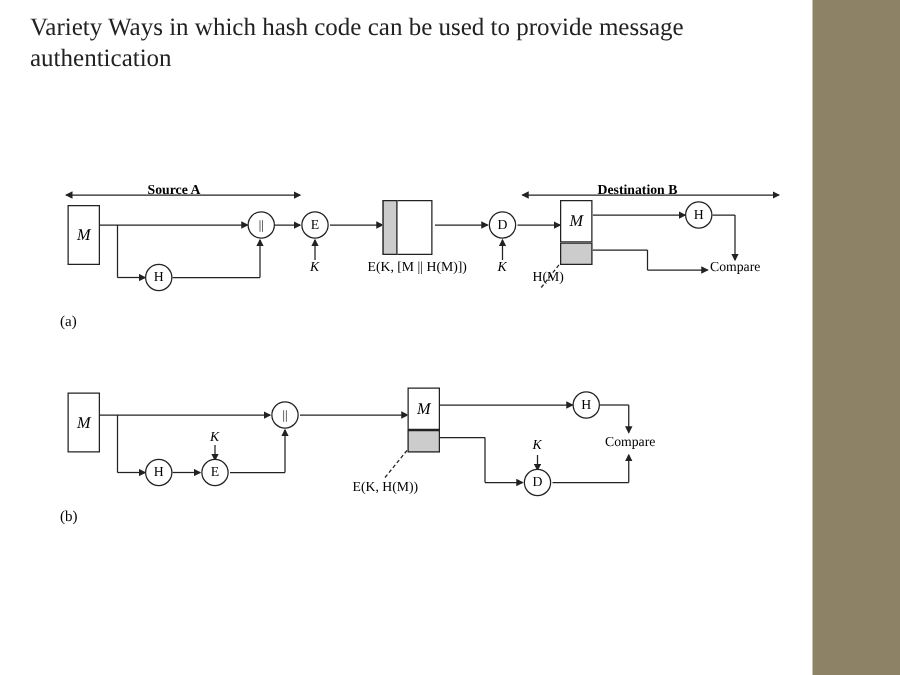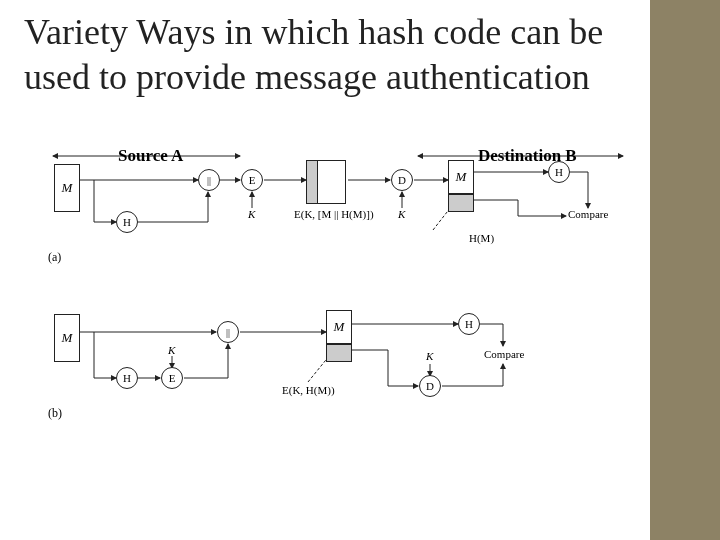--- a/index.html
+++ b/index.html
@@ -1,25 +1,25 @@
 <!DOCTYPE html>
 <html><head>
 <meta charset="utf-8">
 <style>
   * { margin: 0; padding: 0; box-sizing: border-box; }
   body { width: 720px; height: 540px; background: #fff; font-family: "Times New Roman", serif; position: relative; }
   .sidebar { position: absolute; right: 0; top: 0; width: 70px; height: 540px; background: #8d8265; }
-  .title { position: absolute; left: 24px; top: 10px; width: 620px; font-size: 36px; color: #222; line-height: 1.25; }
+  .title { position: absolute; left: 24px; top: 10px; width: 620px; font-size: 20px; color: #222; line-height: 1.25; }
   .diagram { position: absolute; left: 48px; top: 150px; width: 580px; height: 330px; }
   .box { position: absolute; border: 1.3px solid #222; background: #fff; display: flex; align-items: center; justify-content: center; font-style: italic; font-family: "Times New Roman", serif; }
   .box.tall { width: 26px; height: 48px; font-size: 13px; }
   .box.short { width: 24px; height: 18px; background: #ccc; }
   .circ { position: absolute; width: 22px; height: 22px; border: 1.3px solid #222; border-radius: 50%; background: #fff; display: flex; align-items: center; justify-content: center; font-size: 11px; font-family: "Times New Roman", serif; }
   .lbl { position: absolute; font-size: 11px; font-family: "Times New Roman", serif; }
-  .lbl.bold { font-weight: bold; font-size: 17px; }
+  .lbl.bold { font-weight: bold; font-size: 11px; }
   svg.wires { position: absolute; left: 0; top: 0; width: 580px; height: 330px; pointer-events: none; }
   .alabel { position: absolute; font-size: 12px; }
 </style>
 </head>
 <body>
 
 <div class="sidebar"></div>
 <div class="title">Variety Ways in which hash code can be used to provide message authentication</div>
 
 <div class="diagram">
@@ -110,21 +110,21 @@
 
   <div class="box tall" style="left:258px; top:10px; width:40px; height:44px; background:#fff;"></div>
   <div style="position:absolute; left:258px; top:10px; width:12px; height:44px; background:#ccc; border:1.3px solid #222;"></div>
   <div class="lbl" style="left:246px; top:58px;">E(K, [M || H(M)])</div>
 
   <div class="circ" style="left:343px; top:19px;">D</div>
   <div class="lbl" style="left:350px; top:58px; font-style:italic;">K</div>
 
   <div class="box tall" style="left:400px; top:10px; height:34px;">M</div>
   <div class="box short" style="left:400px; top:44px; width:26px;"></div>
-  <div class="lbl" style="left:378px; top:82px;margin-left:43px;">H(M)</div>
+  <div class="lbl" style="left:378px; top:66px;">H(M)</div>
 
   <div class="circ" style="left:500px; top:11px;">H</div>
   <div class="lbl" style="left:520px; top:58px;">Compare</div>
 
   <div class="alabel" style="left:0px; top:100px;">(a)</div>
 
   <div class="box tall" style="left:6px; top:164px;">M</div>
   <div class="circ" style="left:68px; top:217px;">H</div>
   <div class="circ" style="left:113px; top:217px;">E</div>
   <div class="lbl" style="left:120px; top:194px; font-style:italic;">K</div>

